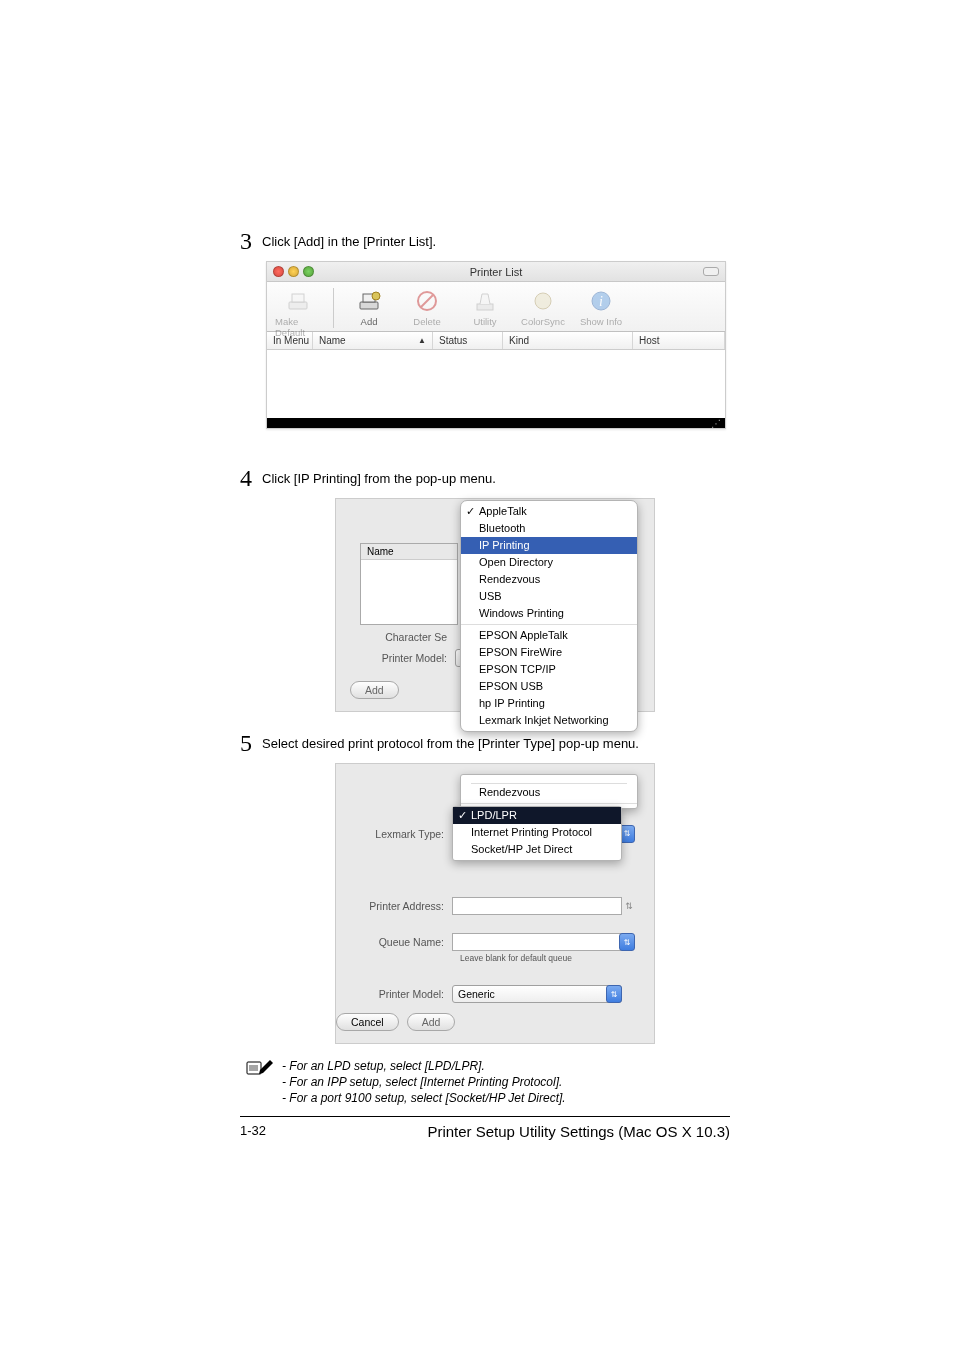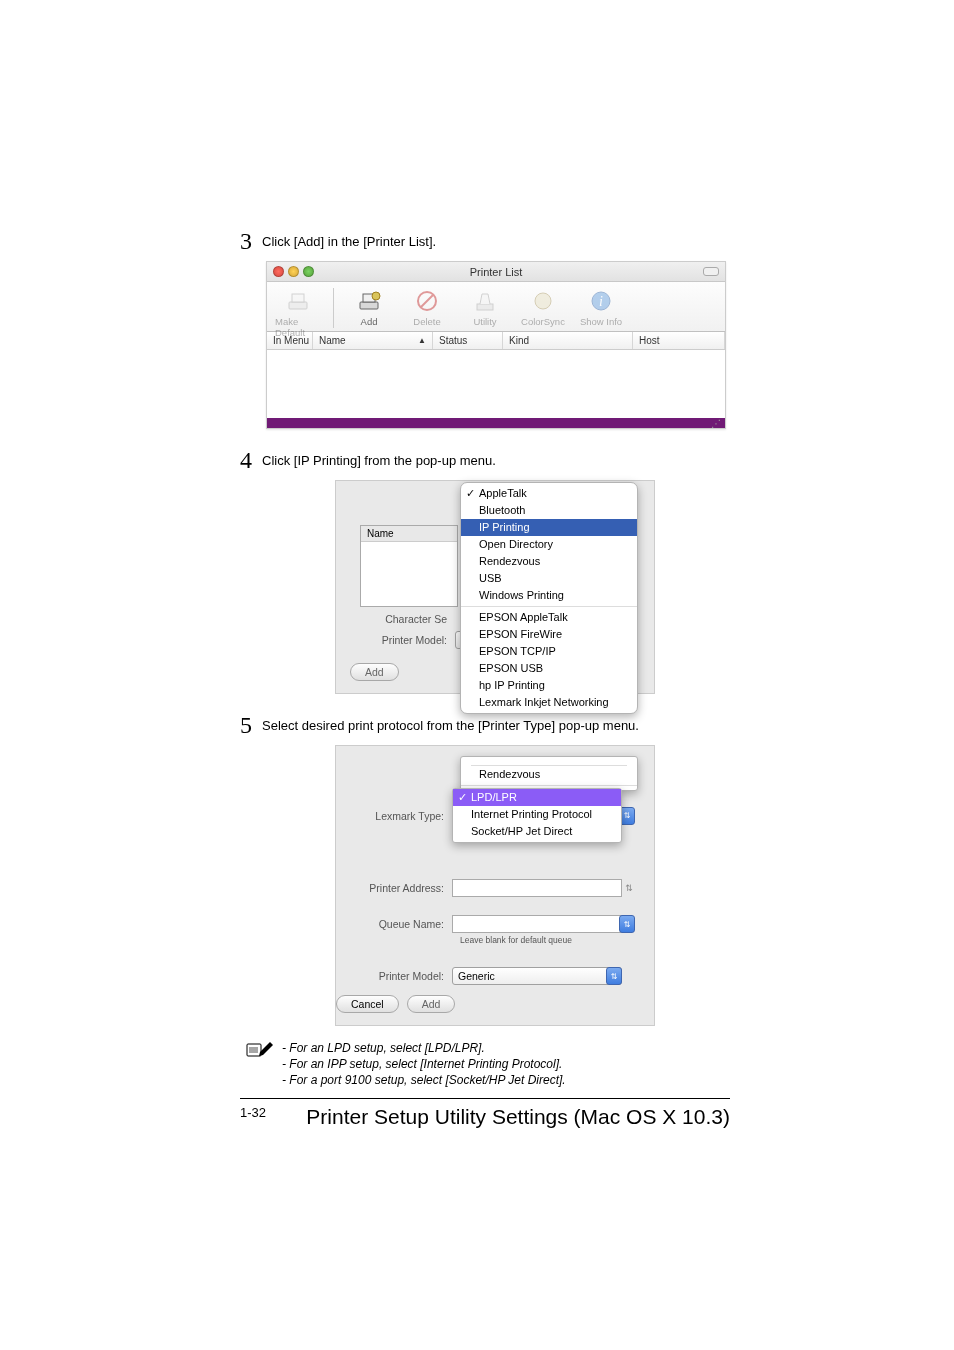--- a/index.html
+++ b/index.html
@@ -18,27 +18,27 @@
     width: 500px;
   }
   .step-row { display: flex; align-items: center; margin-bottom: 6px; }
   .step-num { font-size: 24px; font-weight: 400; margin-right: 10px; font-family: Georgia, serif; }
   .step-text { font-size: 13px; }
 
   
   .win1 {
     width: 460px;
     margin-left: 26px;
-    background: #701a75;
+    background: #000000;
     border: 1px solid #ccc;
     font-family: "Lucida Grande", Arial, sans-serif;
     font-size: 11px;
     color: #333;
     box-shadow: 0 1px 2px rgba(0,0,0,0.1);
-    margin-bottom: 18px;
+    margin-bottom: 36px;
   }
   .titlebar {
     height: 20px;
     background: linear-gradient(#f0f0f0,#e2e2e2);
     display: flex;
     align-items: center;
     border-bottom: 1px solid #c8c8c8;
     position: relative;
   }
   .traffic { display: flex; gap: 4px; margin-left: 6px; }
@@ -144,21 +144,21 @@
     margin-top:10px;
     width:178px;
     background:#fff;
     border:1px solid #b4b4b4;
     border-radius:3px;
     box-shadow:0 3px 10px rgba(0,0,0,0.3);
     padding-bottom:2px;
   }
   .p3-menu .mitem { padding: 1px 10px 1px 18px; font-size: 11px; position:relative; line-height:15px; }
   .p3-menu .mitem.check::before { content:"✓"; position:absolute; left:5px; }
-  .p3-menu .mitem.sel { background:#8b5cf6; color:#fff; }
+  .p3-menu .mitem.sel { background:#0f172a; color:#fff; }
   .p3-menu .msep { height:1px; background:#ddd; margin:2px 0; }
   .p3-row { display:flex; align-items:center; margin: 8px 10px 0 0; }
   .p3-lab { width:116px; text-align:right; padding-right:8px; font-size:10.5px; color:#555; }
   .p3-input {
     width:170px; height:18px;
     background:#fff; border:1px solid #aaa;
     font-size:10px; color:#333;
     display:flex; align-items:center;
     padding:0 5px;
   }
@@ -166,21 +166,21 @@
   .note-under { font-size:8.5px; color:#555; margin-left:124px; margin-top:2px; }
   .p3-select { width:170px; height:18px; background:linear-gradient(#fff,#eee); border:1px solid #a0a0a0; border-radius:3px; display:flex; align-items:center; padding:0 5px; font-size:10.5px; position:relative; }
 
   
   .note-row { display:flex; align-items:flex-start; gap:10px; margin-left:6px; margin-top:4px; margin-bottom:10px;}
   .pen-ico { width:26px; height:18px; }
   .note-text { font-size:12px; font-style:italic; line-height:16px; }
 
   .hr { border-top:1px solid #000; margin: 4px 0 6px 0; width:490px; margin-left:0; }
   .foot { display:flex; justify-content:space-between; font-size:13px; width:490px; }
-  .foot .r { font-size:21px;margin-left:40px; }
+  .foot .r { font-size:15px;margin-left:40px; }
 </style>
 </head>
 <body>
 
 <div class="content">
 
   <div class="step-row">
     <span class="step-num">3</span>
     <span class="step-text">Click [Add] in the [Printer List].</span>
   </div>

